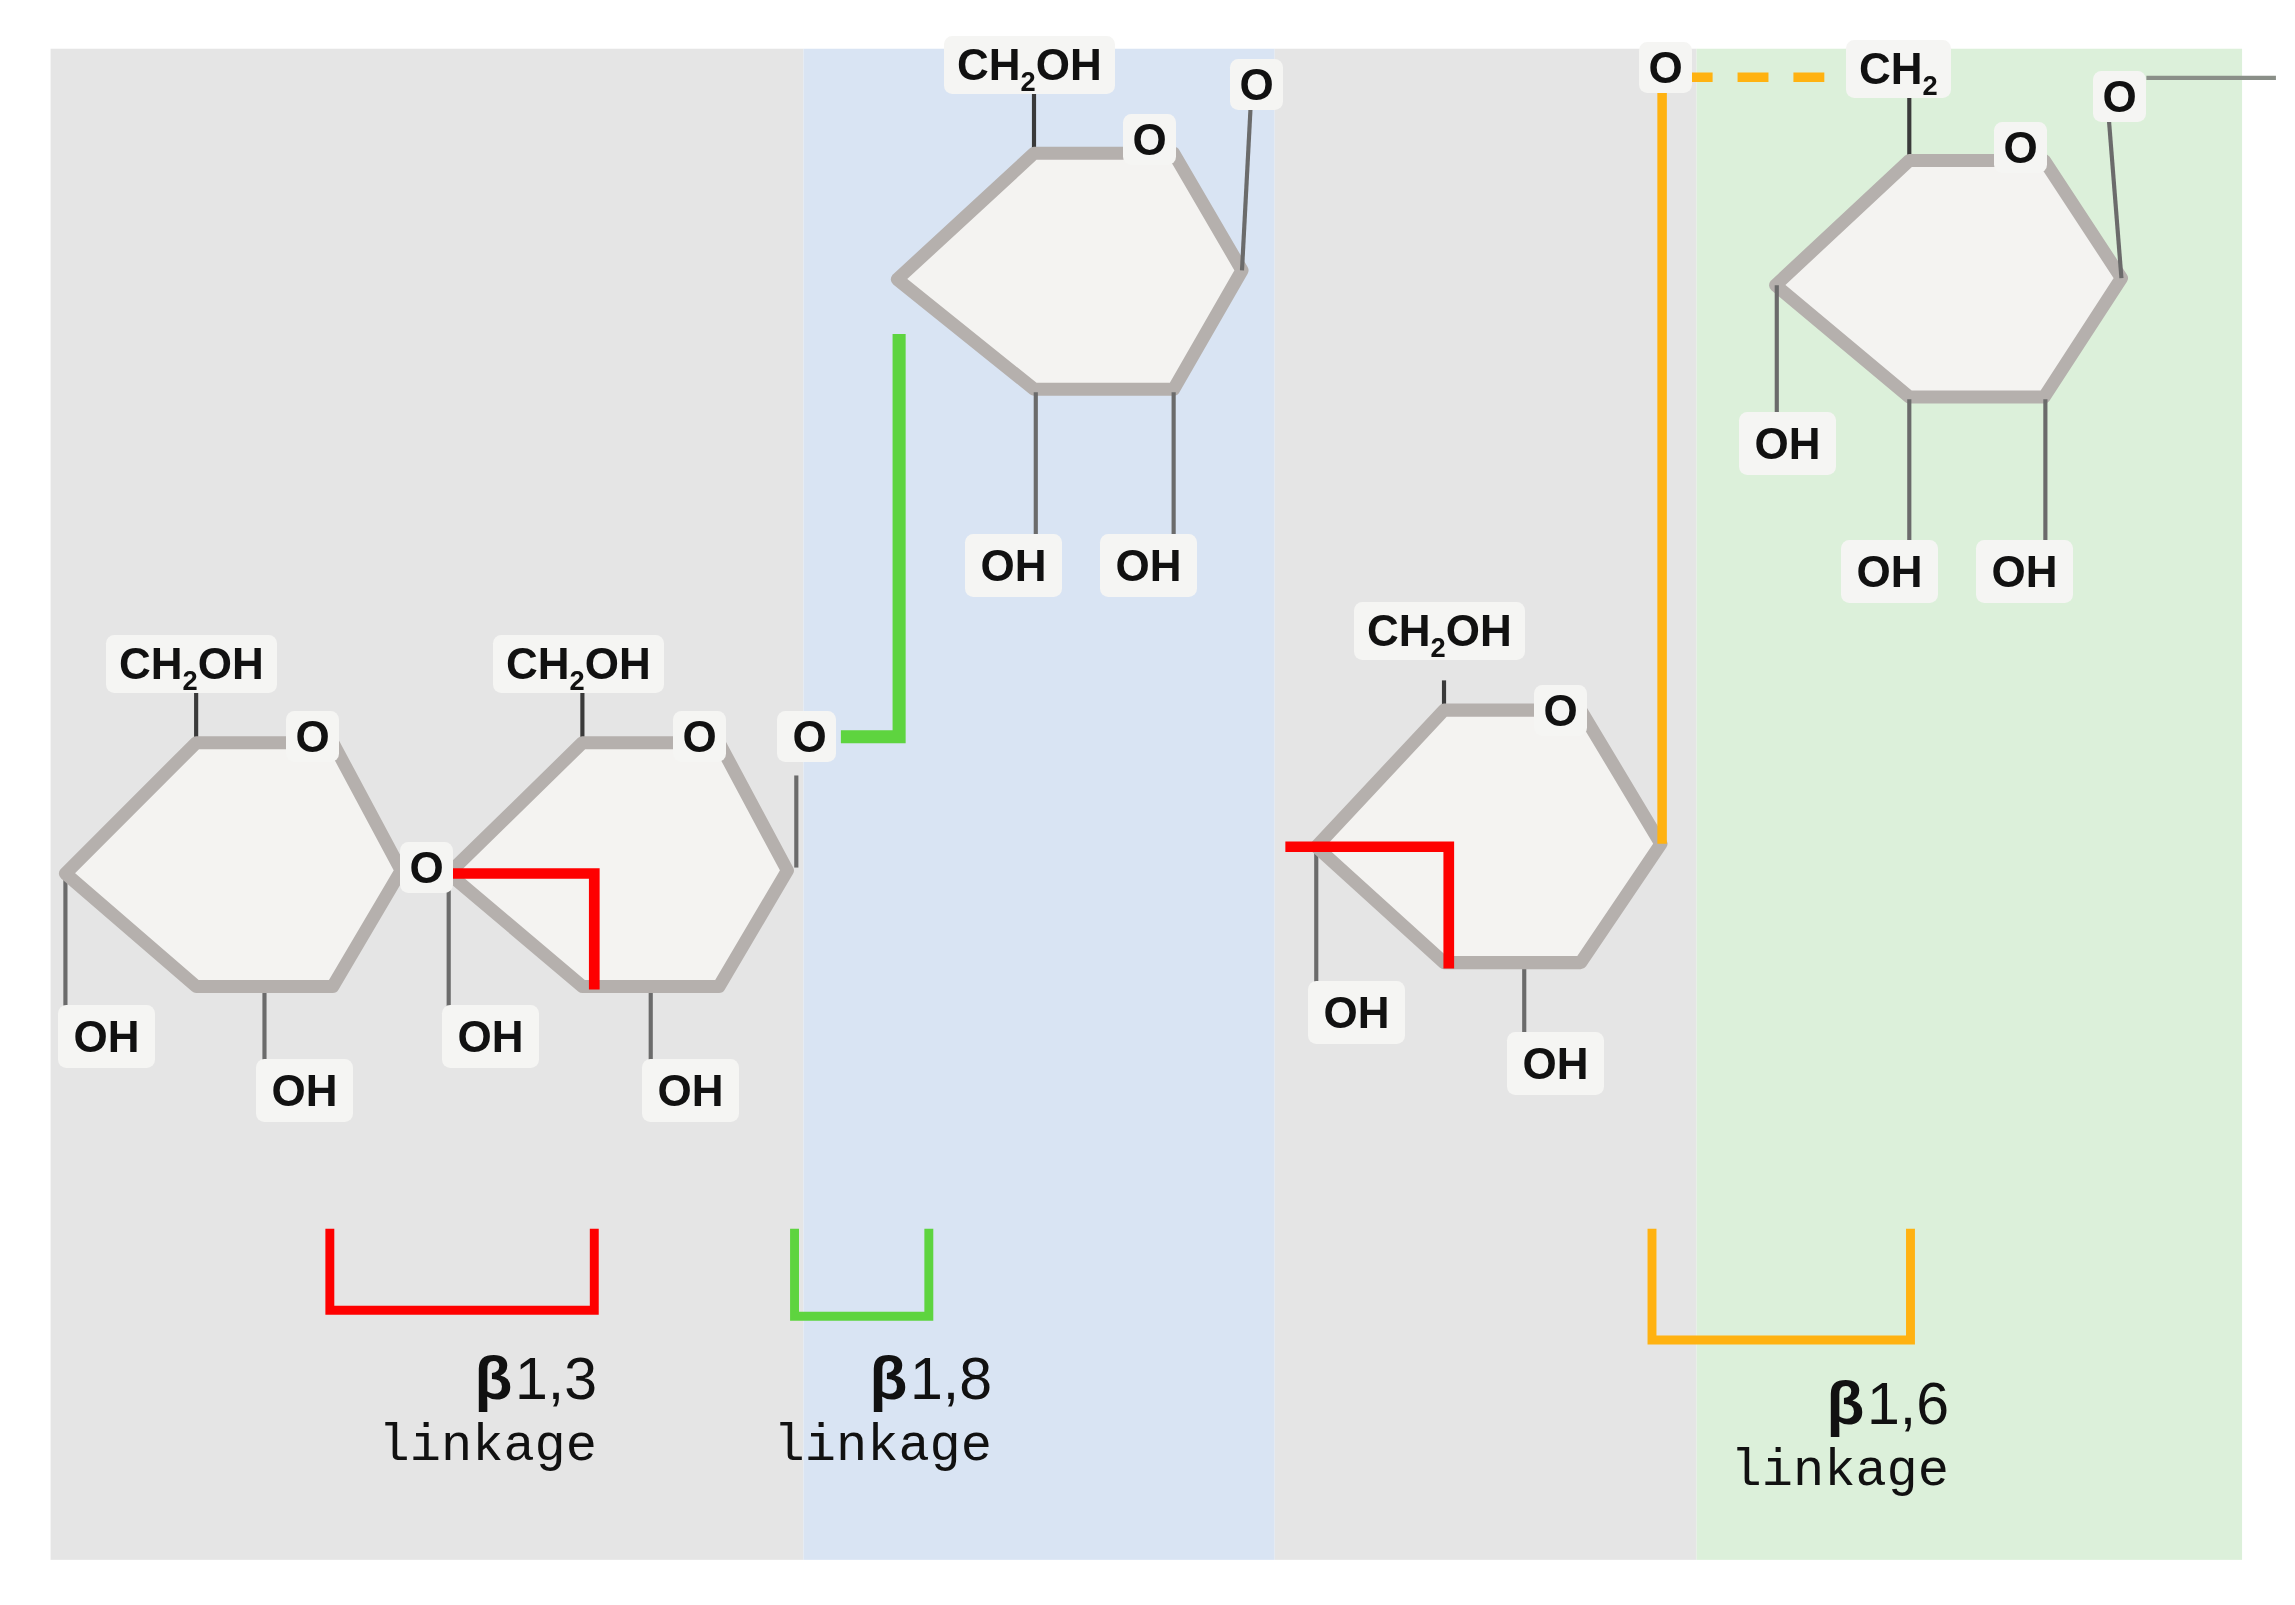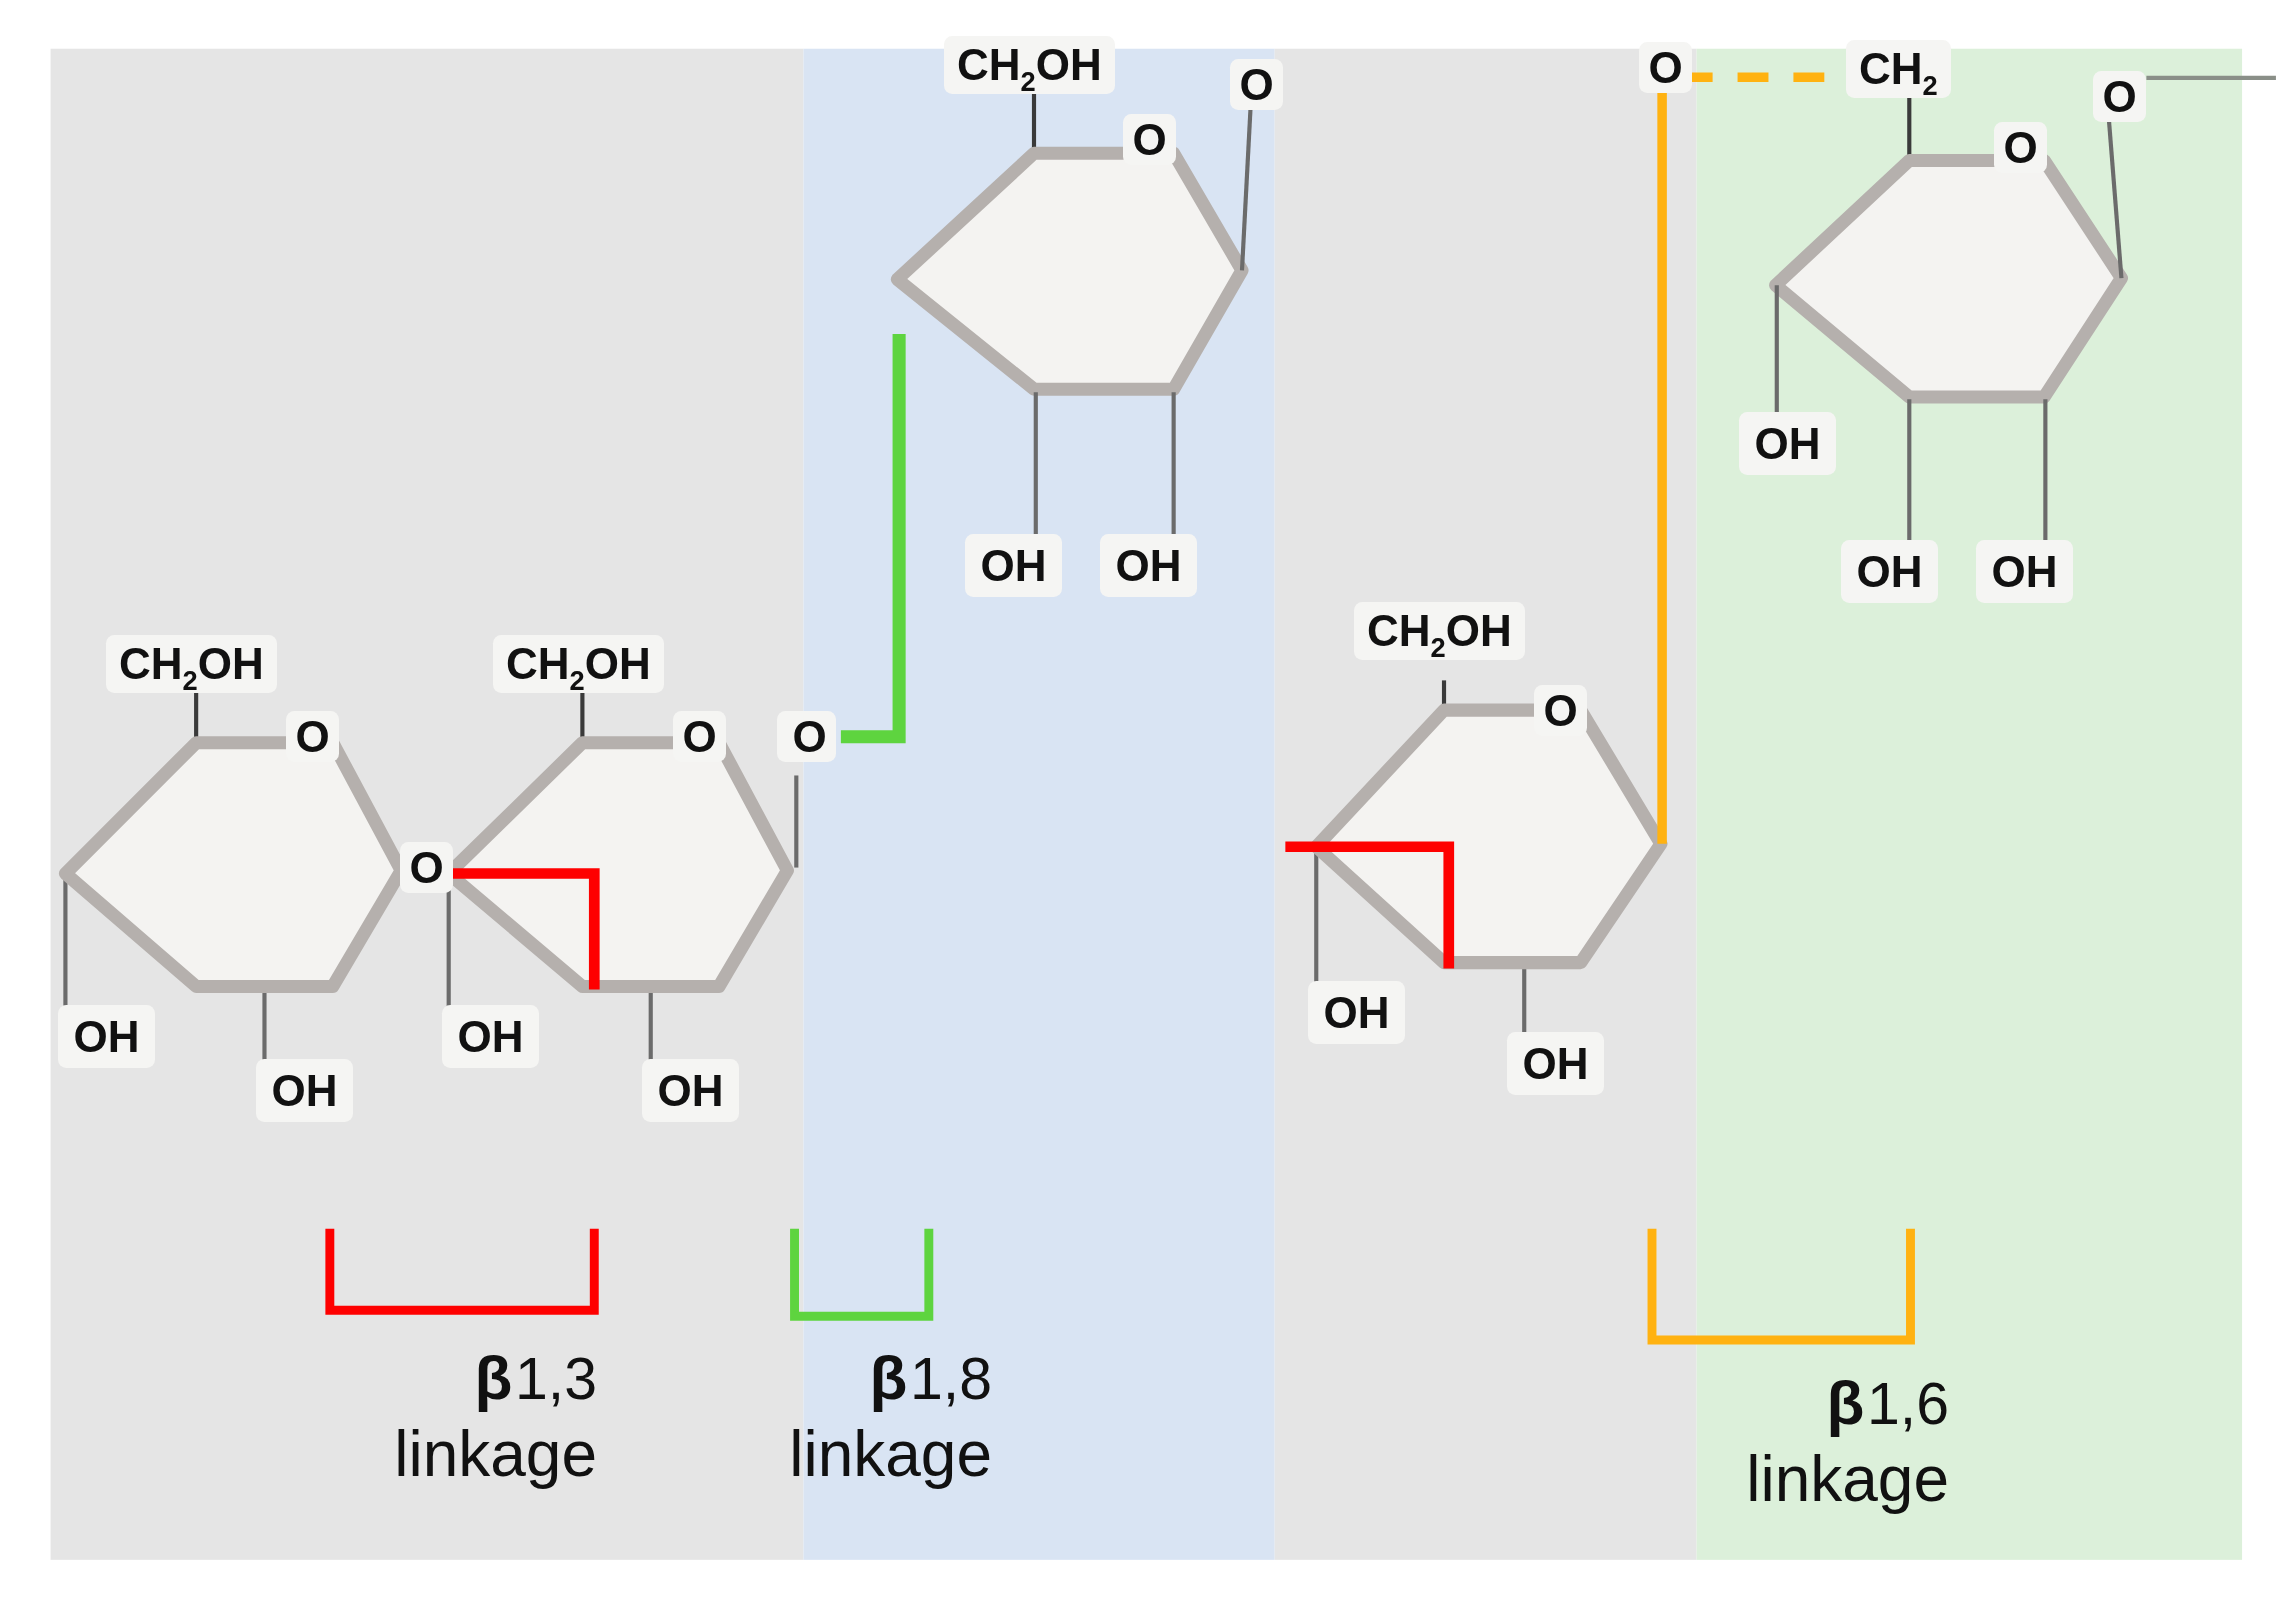--- a/index.html
+++ b/index.html
@@ -25,21 +25,21 @@
   .atom-ch2oh{font-size:44px;padding:7.1px 13px;align-items:flex-end;}
   .linktext{
     position:absolute;
     color:#111111;
     font-family:"Liberation Sans",sans-serif;
     white-space:nowrap;
     text-align:right;
   }
   .linktext .gl{font-size:62px;font-weight:bold;letter-spacing:0px;}
   .linktext .num{font-size:59px;font-weight:normal;}
-  .linktext .word{font-size:64px;font-weight:normal;display:block;margin-top:3.6px;}
+  .linktext .word{font-size:52px;font-weight:normal;display:block;margin-top:3.6px;font-family:Liberation Mono, monospace;}
 </style>
 </head>
 <body>
 
 <div id="stage">
 
   <svg id="svgroot" viewBox="0 0 3862 2701">
 
     <g>
       <rect x="85" y="82" width="1267" height="2543" fill="#e5e5e5"></rect>

